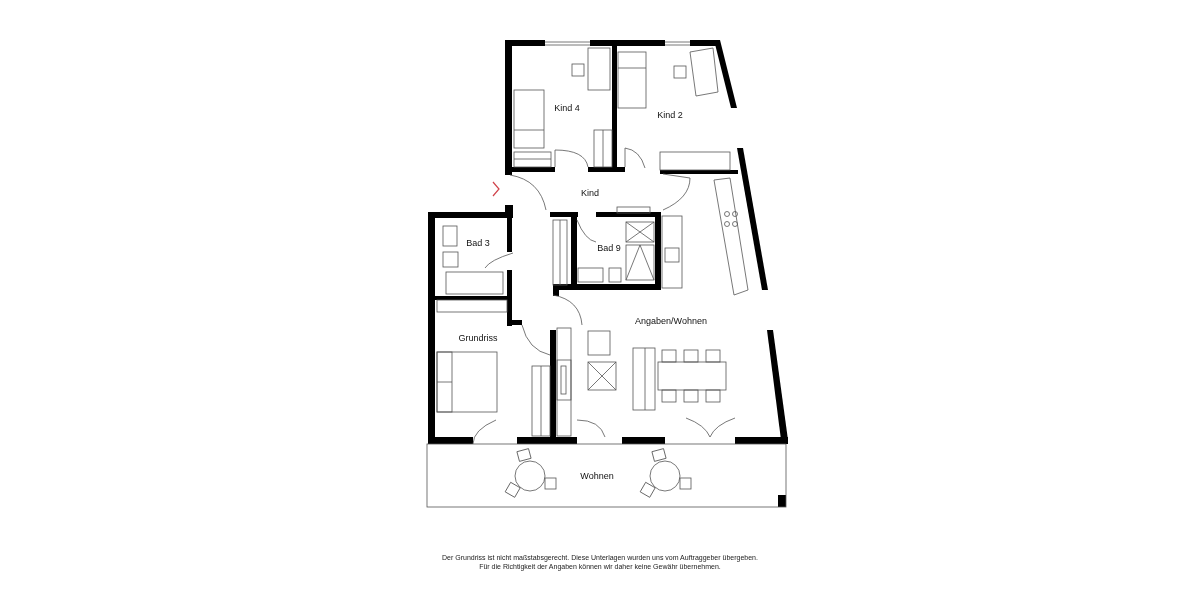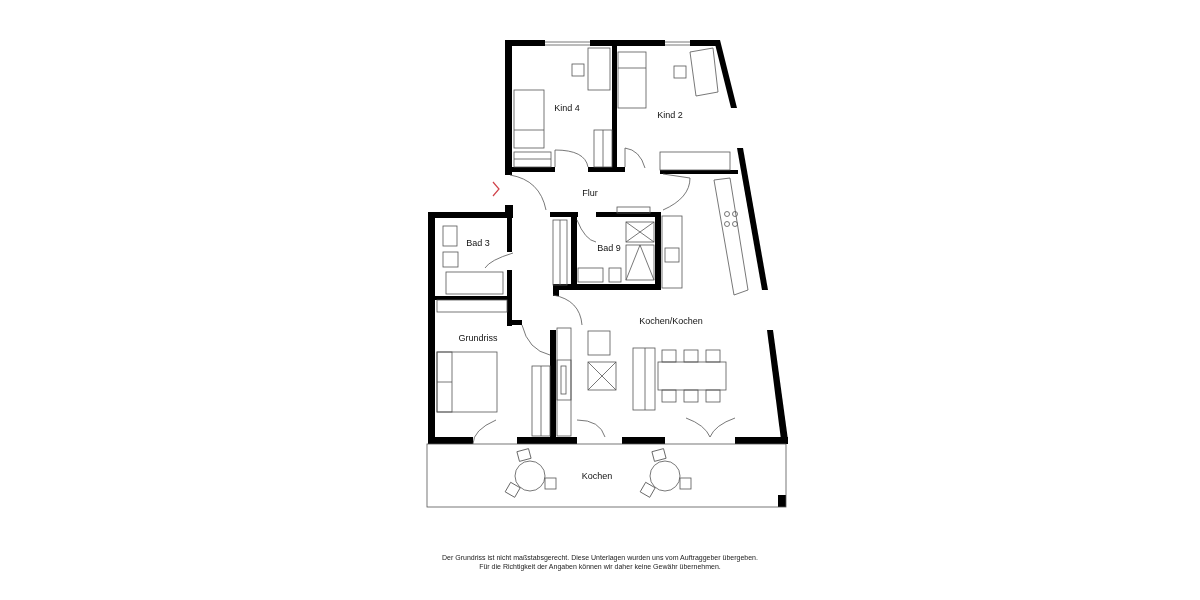--- a/index.html
+++ b/index.html
@@ -159,21 +159,21 @@
     <rect x="642" y="484" width="11" height="11" transform="rotate(30 647 490)"></rect>
   </g>
 </svg>
 
 <svg class="entrance" viewBox="0 0 10 16">
   <polyline points="2,1 8,8 2,15" fill="none" stroke="#d0434b" stroke-width="1.2"></polyline>
 </svg>
 
 <div class="room-label" style="left:567px;top:108px">Kind 4</div>
 <div class="room-label" style="left:670px;top:115px">Kind 2</div>
-<div class="room-label" style="left:590px;top:193px">Flur</div>
+<div class="room-label" style="left:590px;top:193px">Kind</div>
 <div class="room-label" style="left:478px;top:243px">Bad 3</div>
 <div class="room-label" style="left:609px;top:248px">Bad 9</div>
-<div class="room-label" style="left:671px;top:321px">Kochen/Kochen</div>
+<div class="room-label" style="left:671px;top:321px">Angaben/Wohnen</div>
 <div class="room-label" style="left:478px;top:338px">Grundriss</div>
-<div class="room-label" style="left:597px;top:476px">Kochen</div>
+<div class="room-label" style="left:597px;top:476px">Wohnen</div>
 
 <div class="disclaimer" style="top:553px">Der Grundriss ist nicht maßstabsgerecht. Diese Unterlagen wurden uns vom Auftraggeber übergeben.</div>
 <div class="disclaimer" style="top:562px">Für die Richtigkeit der Angaben können wir daher keine Gewähr übernehmen.</div>
 
 </body></html>

